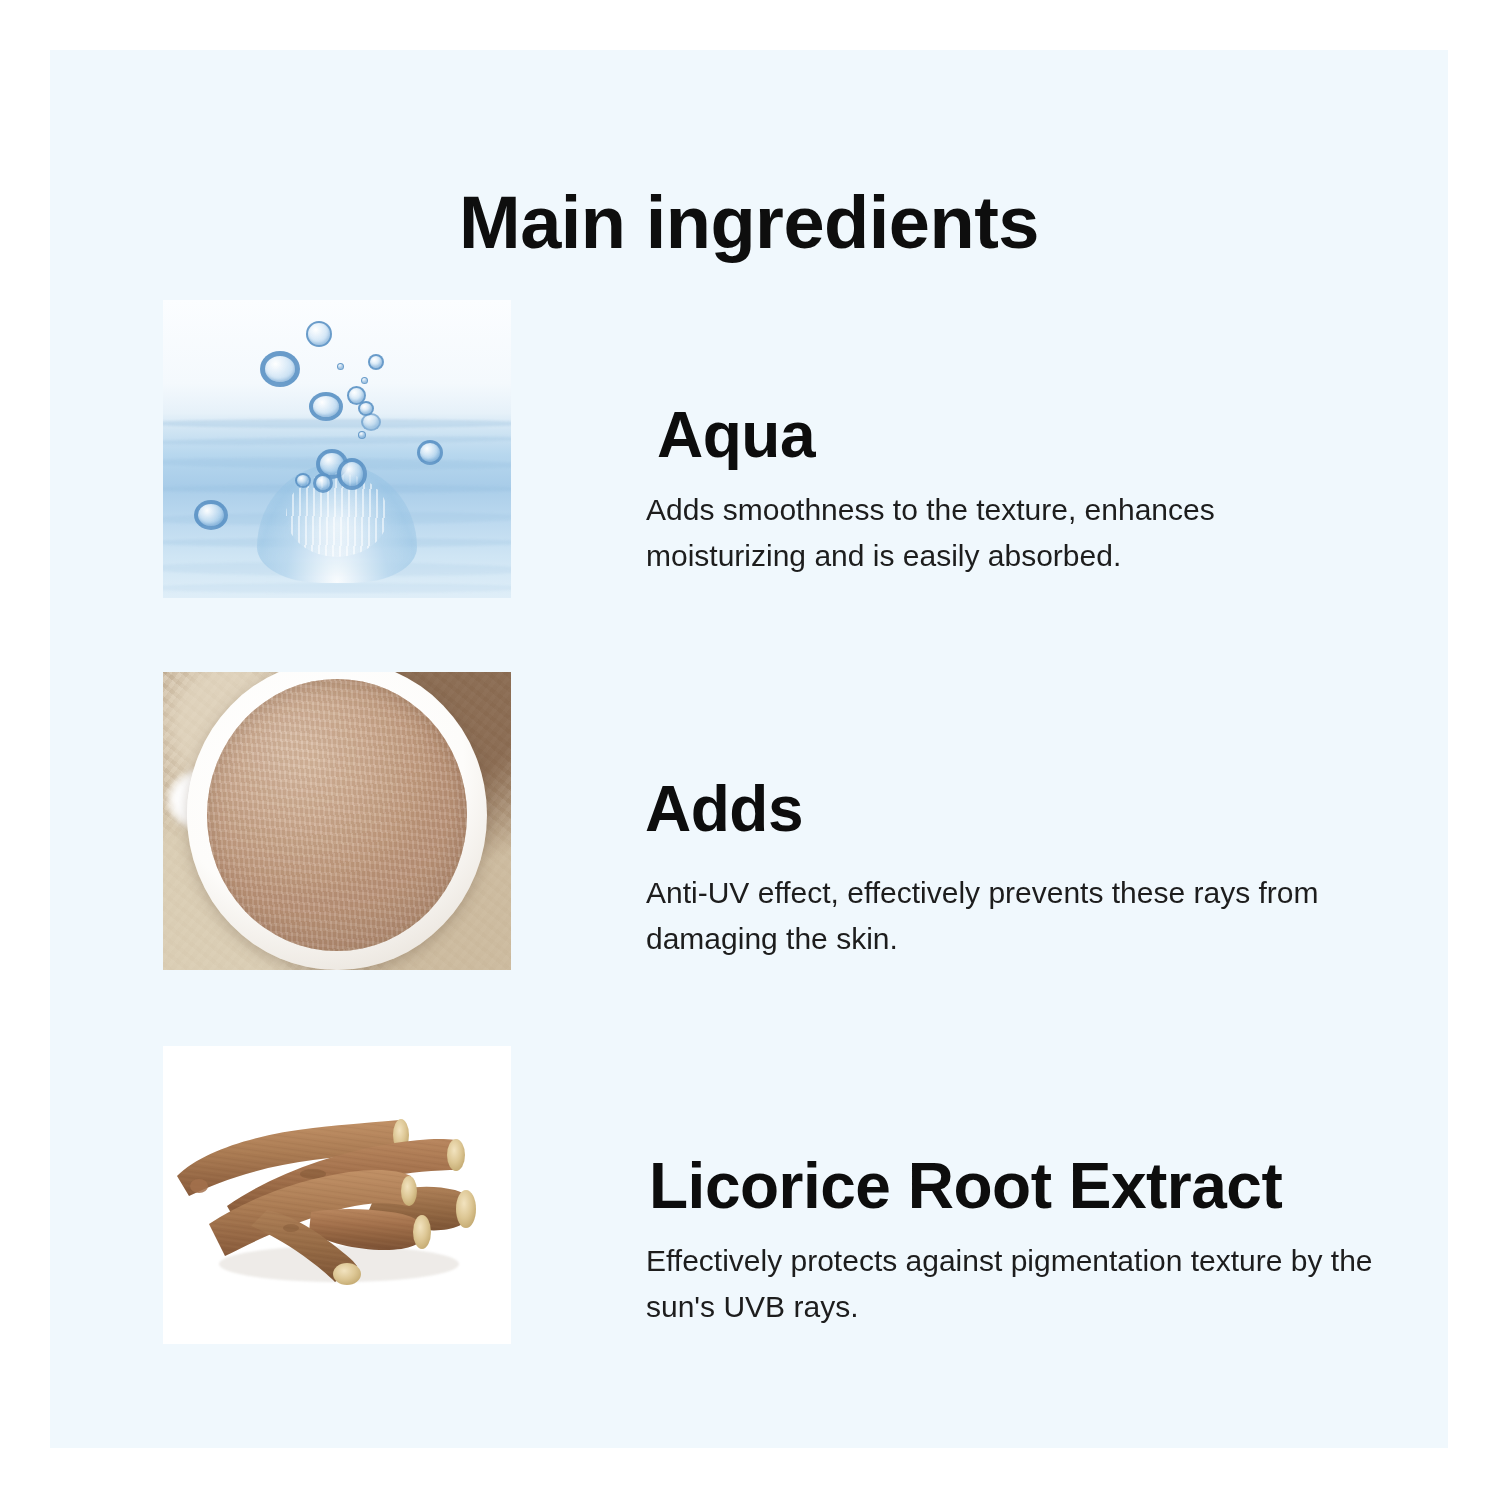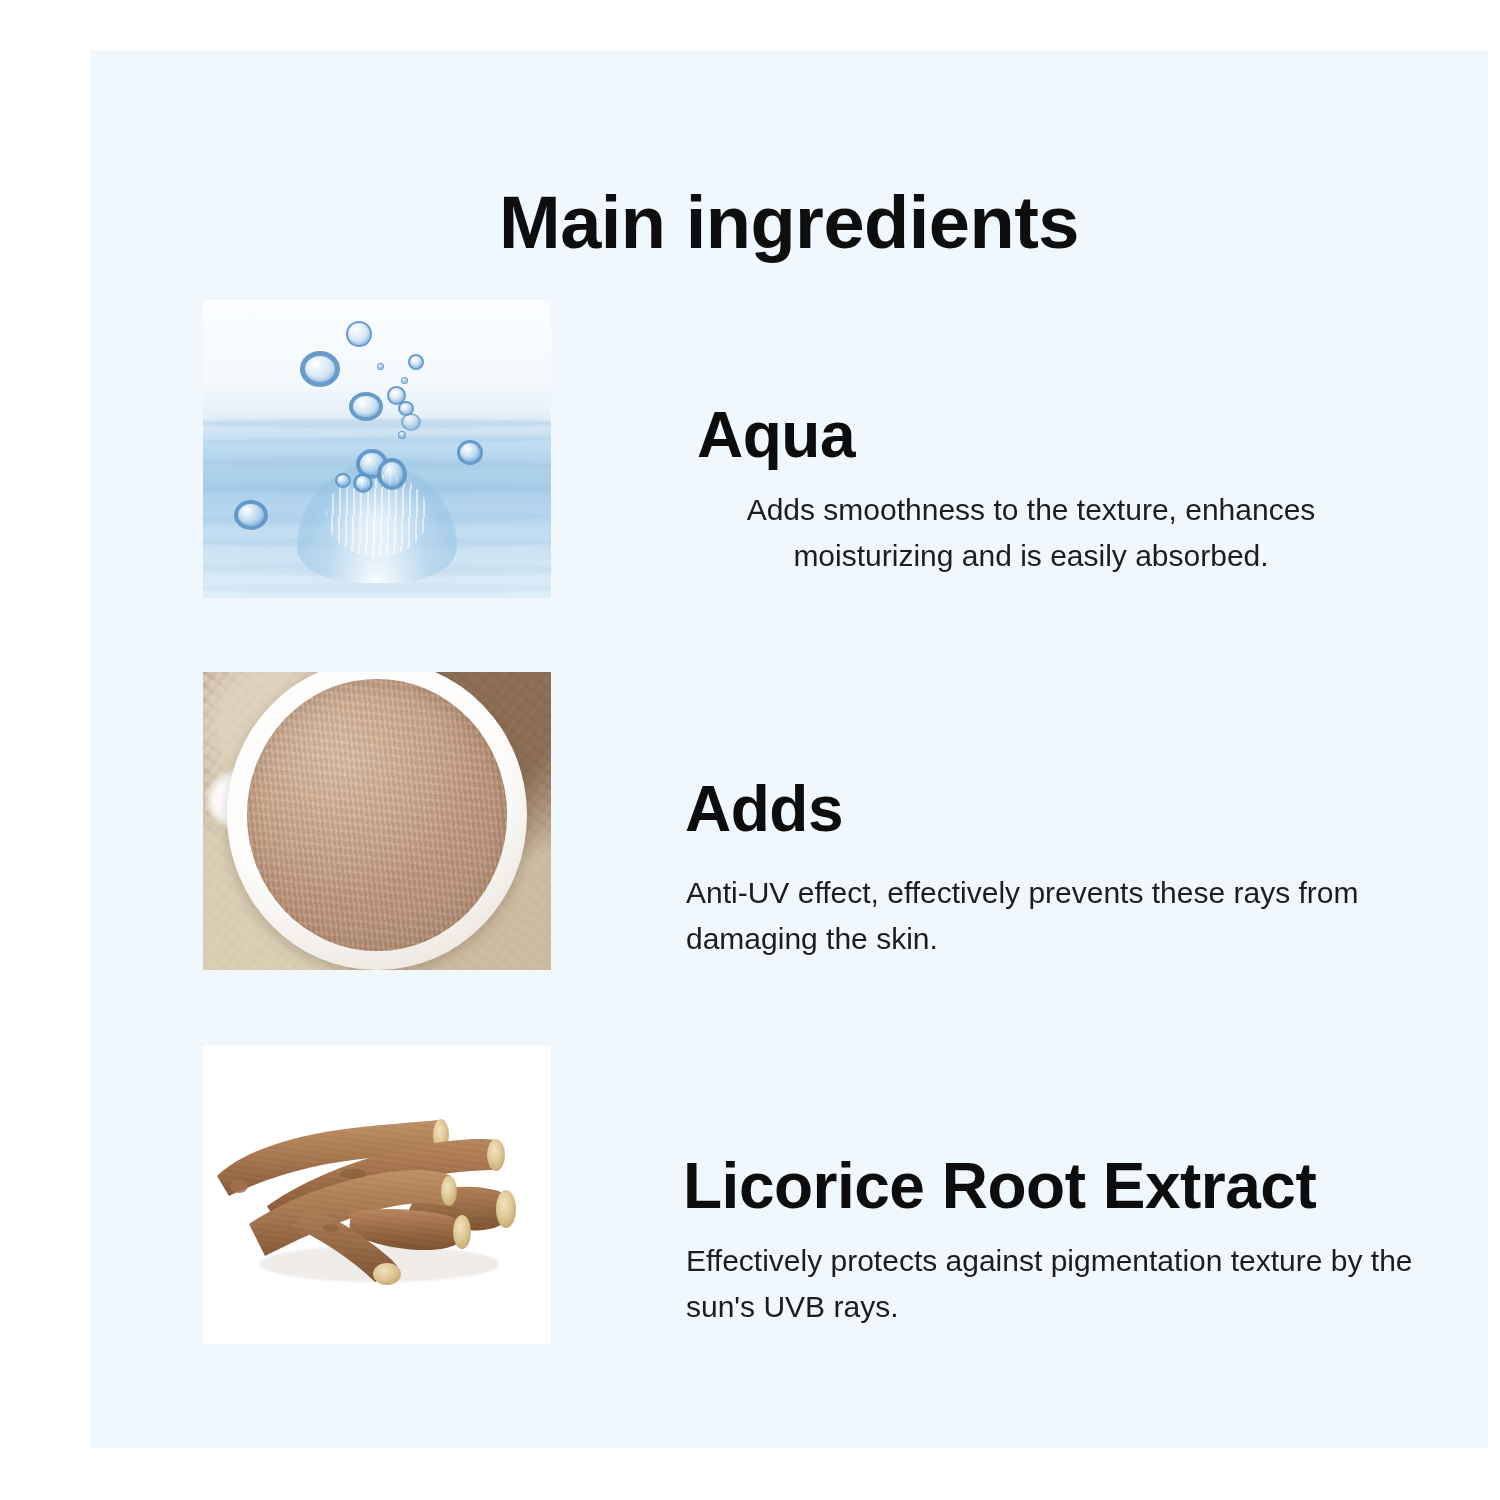--- a/index.html
+++ b/index.html
@@ -20,21 +20,20 @@
   }
 
   
   .panel {
     position: absolute;
     left: 50px;
     top: 50px;
     width: 1398px;
     height: 1398px;
     background: #f0f8fd;
-    margin-left: 40px;
   }
 
   
   .title {
     position: absolute;
     left: 0;
     top: 86px;
     width: 1398px;
     text-align: center;
     font-family: "Liberation Sans", sans-serif;
@@ -87,26 +86,26 @@
     font-family: "Liberation Sans", sans-serif;
     font-weight: normal;
     font-size: 30px;
     line-height: 1.52;
     color: #1d1d1d;
     margin: 0;
   }
 
   
   .row-1 .ing-title { position: absolute; left: 82px;  top: 103px; }
-  .row-1 .ing-desc  { position: absolute; left: 71px;  top: 187px; width: 690px; text-align: center; }
+  .row-1 .ing-desc  { position: absolute; left: 71px;  top: 187px; width: 690px; }
 
   .row-2 .ing-title { position: absolute; left: 70px;  top: 105px; }
   .row-2 .ing-desc  { position: absolute; left: 71px;  top: 198px; width: 790px; }
 
-  .row-3 .ing-title { position: absolute; left: 68px;  top: 108px; text-align: right; }
+  .row-3 .ing-title { position: absolute; left: 74px;  top: 108px; text-align: right; }
   .row-3 .ing-desc  { position: absolute; left: 71px;  top: 192px; width: 800px; }
 
   
   .water-photo {
     position: absolute;
     inset: 0;
     background:
       linear-gradient(180deg,
         #fbfdff 0%,
         #f4f9fd 28%,

